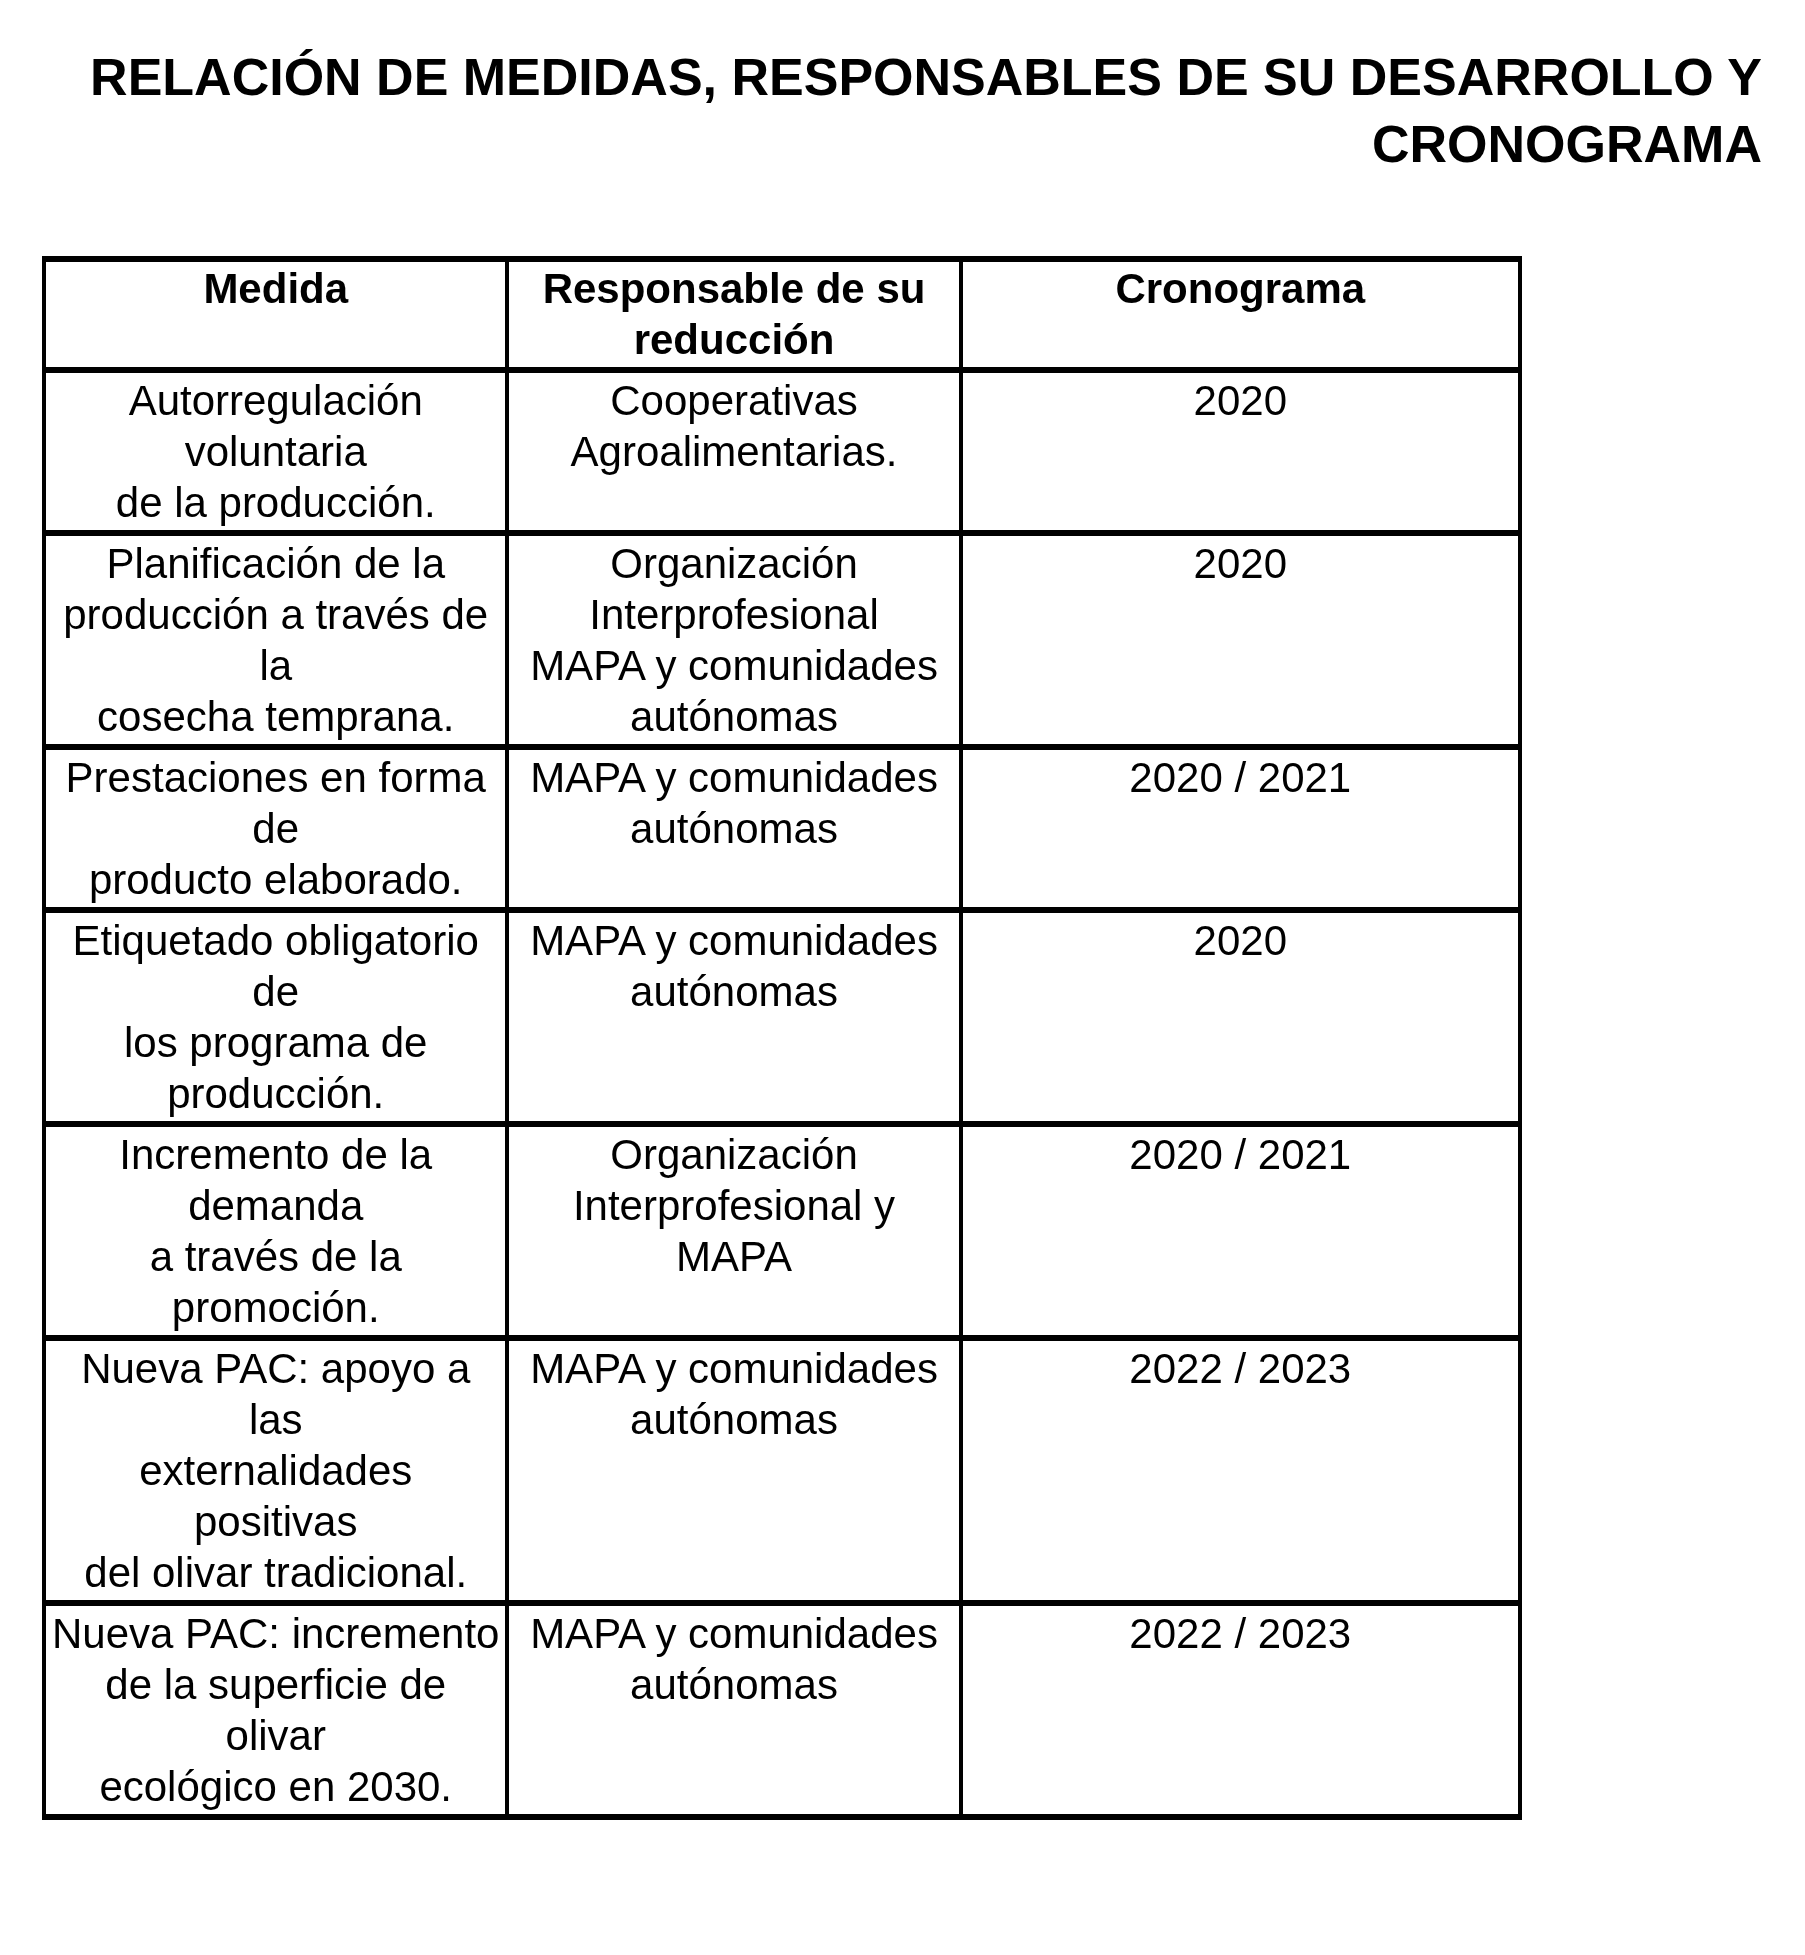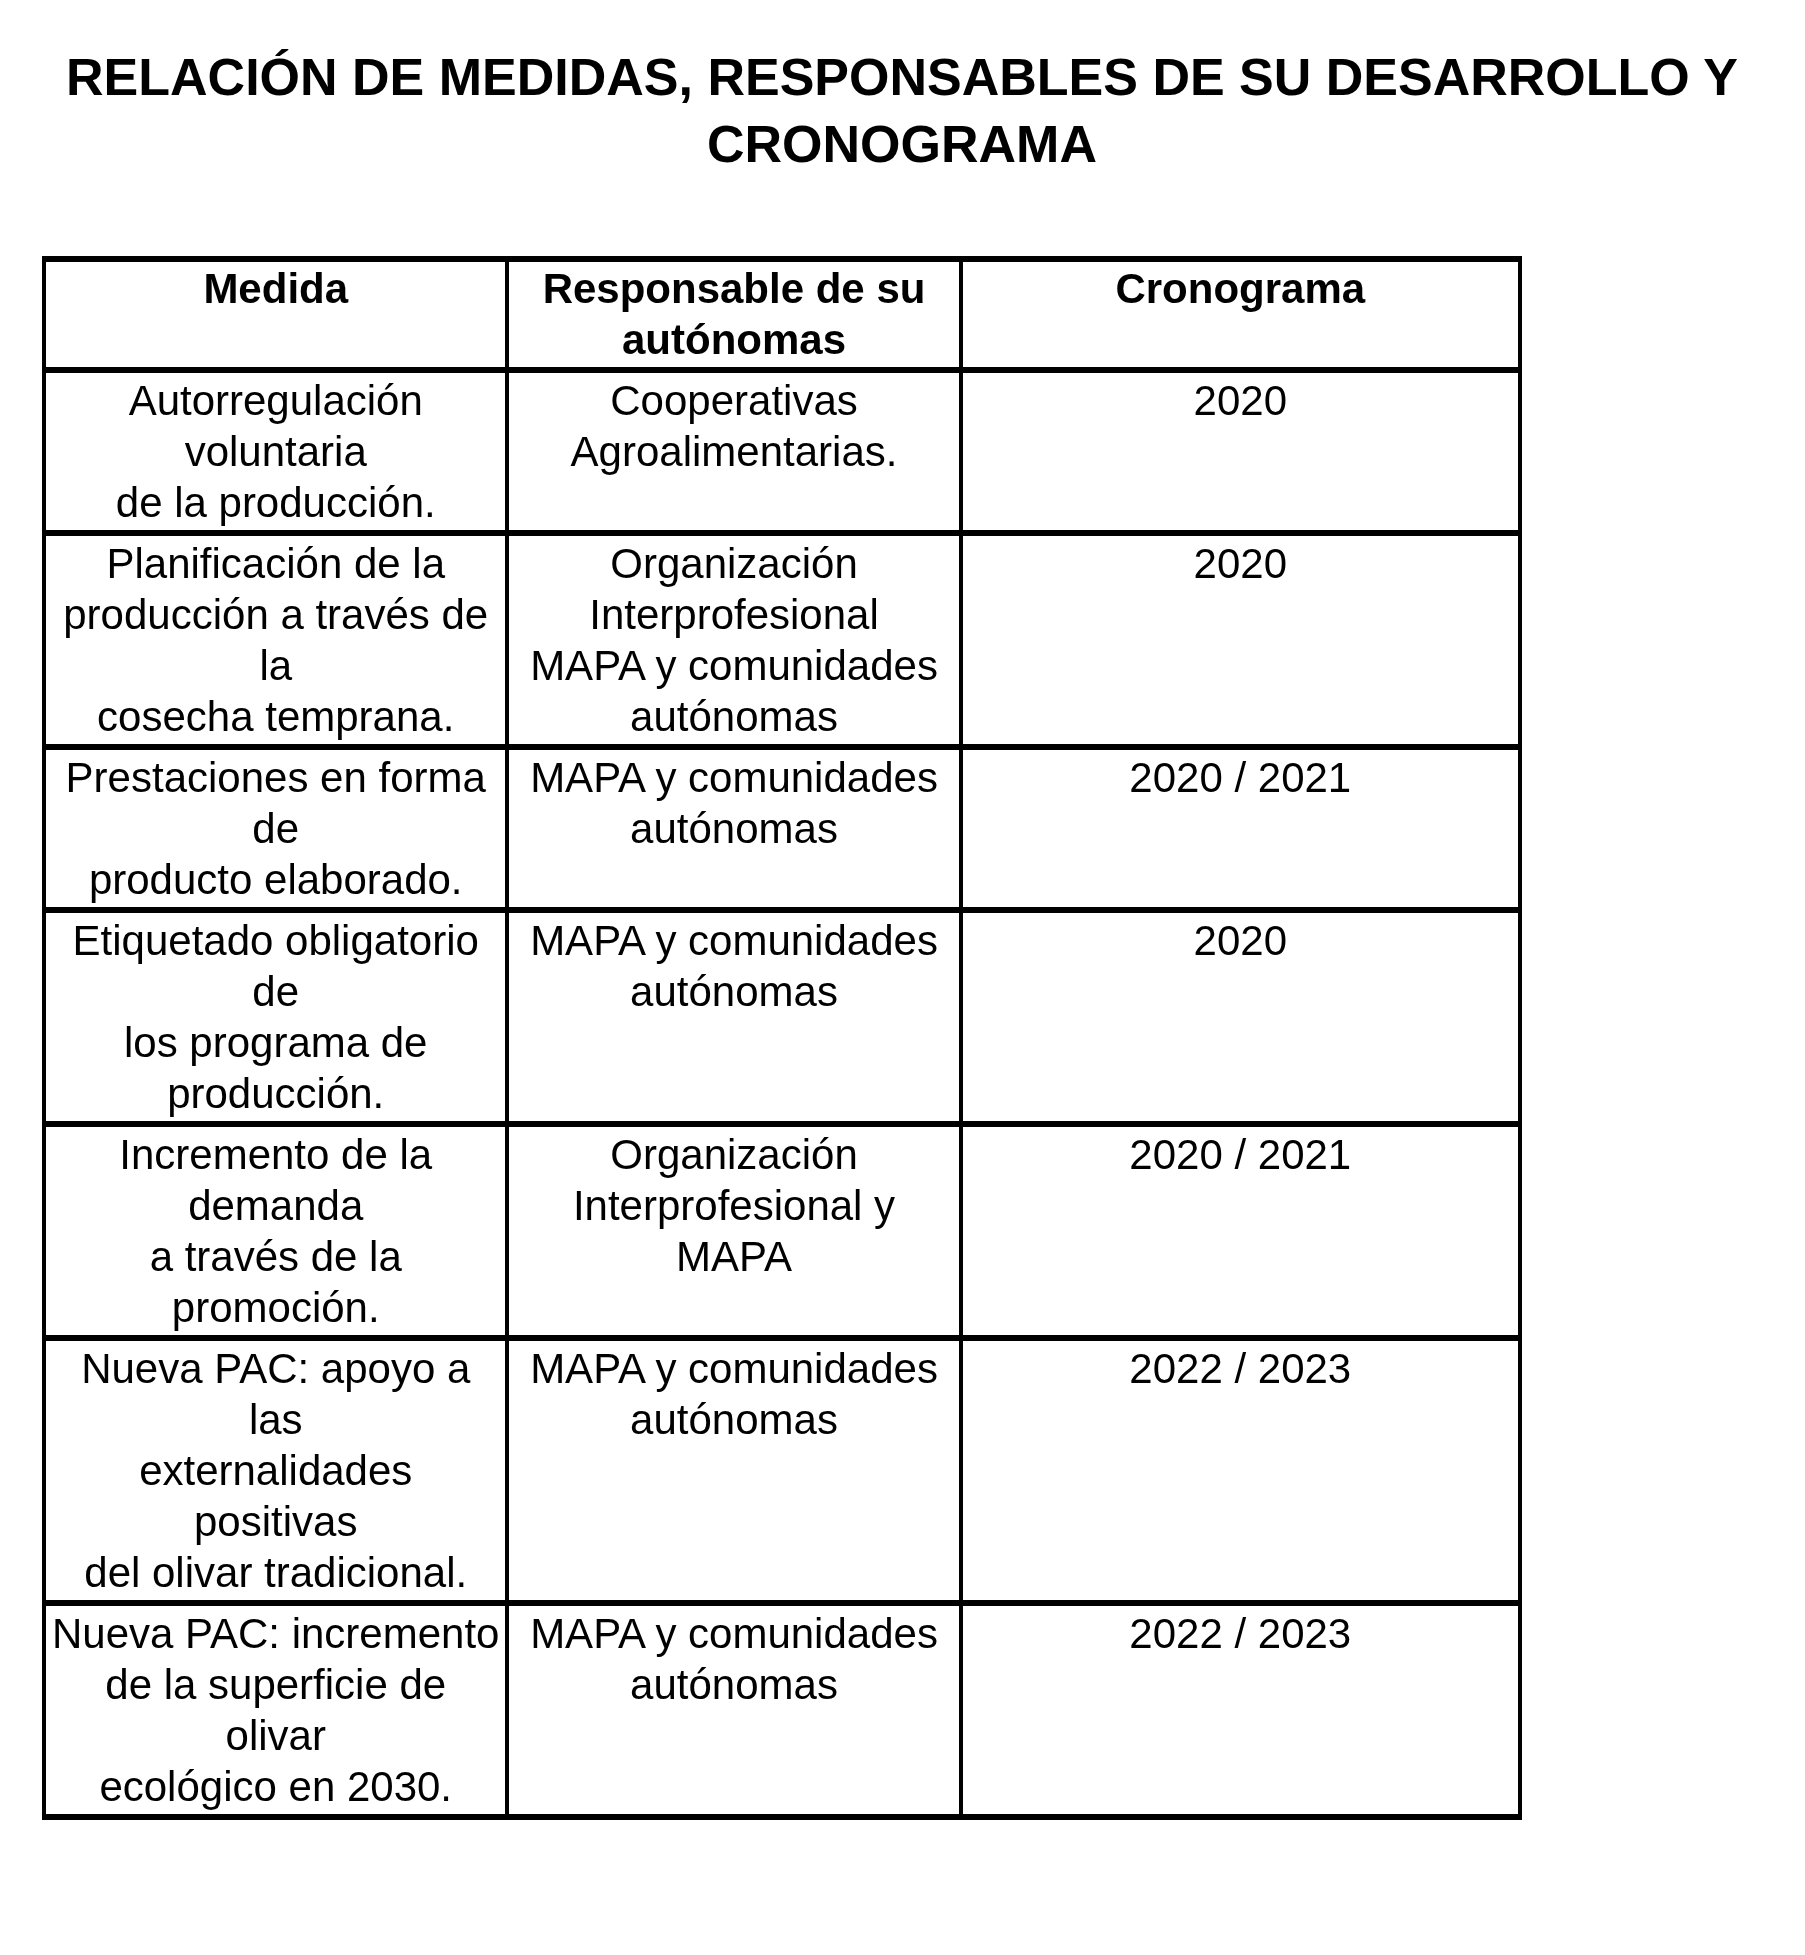--- a/index.html
+++ b/index.html
@@ -9,21 +9,21 @@
     color: #000000;
     font-family: "Liberation Sans", sans-serif;
   }
   body {
     width: 1805px;
     height: 1955px;
     overflow: hidden;
   }
   .doc-title {
     margin: 44px 43px 0 42px;
-    text-align: center;
+    text-align: right;
     font-weight: bold;
     font-size: 52px;
     line-height: 67px;
     white-space: pre-line;
     letter-spacing: 0px;
   }
   table.measures {
     border-collapse: collapse;
     table-layout: fixed;
     width: 1480px;
@@ -59,21 +59,21 @@
 
 <table class="measures">
   <colgroup>
     <col class="c1">
       <col class="c2">
       <col class="c3">
   </colgroup>
   <thead>
     <tr>
       <th>Medida</th>
-      <th>Responsable de su autónomas</th>
+      <th>Responsable de su reducción</th>
       <th>Cronograma</th>
     </tr>
   </thead>
   <tbody>
     <tr>
       <td>Autorregulación voluntaria
 de la producción.</td>
       <td>Cooperativas
 Agroalimentarias.</td>
       <td>2020</td>

